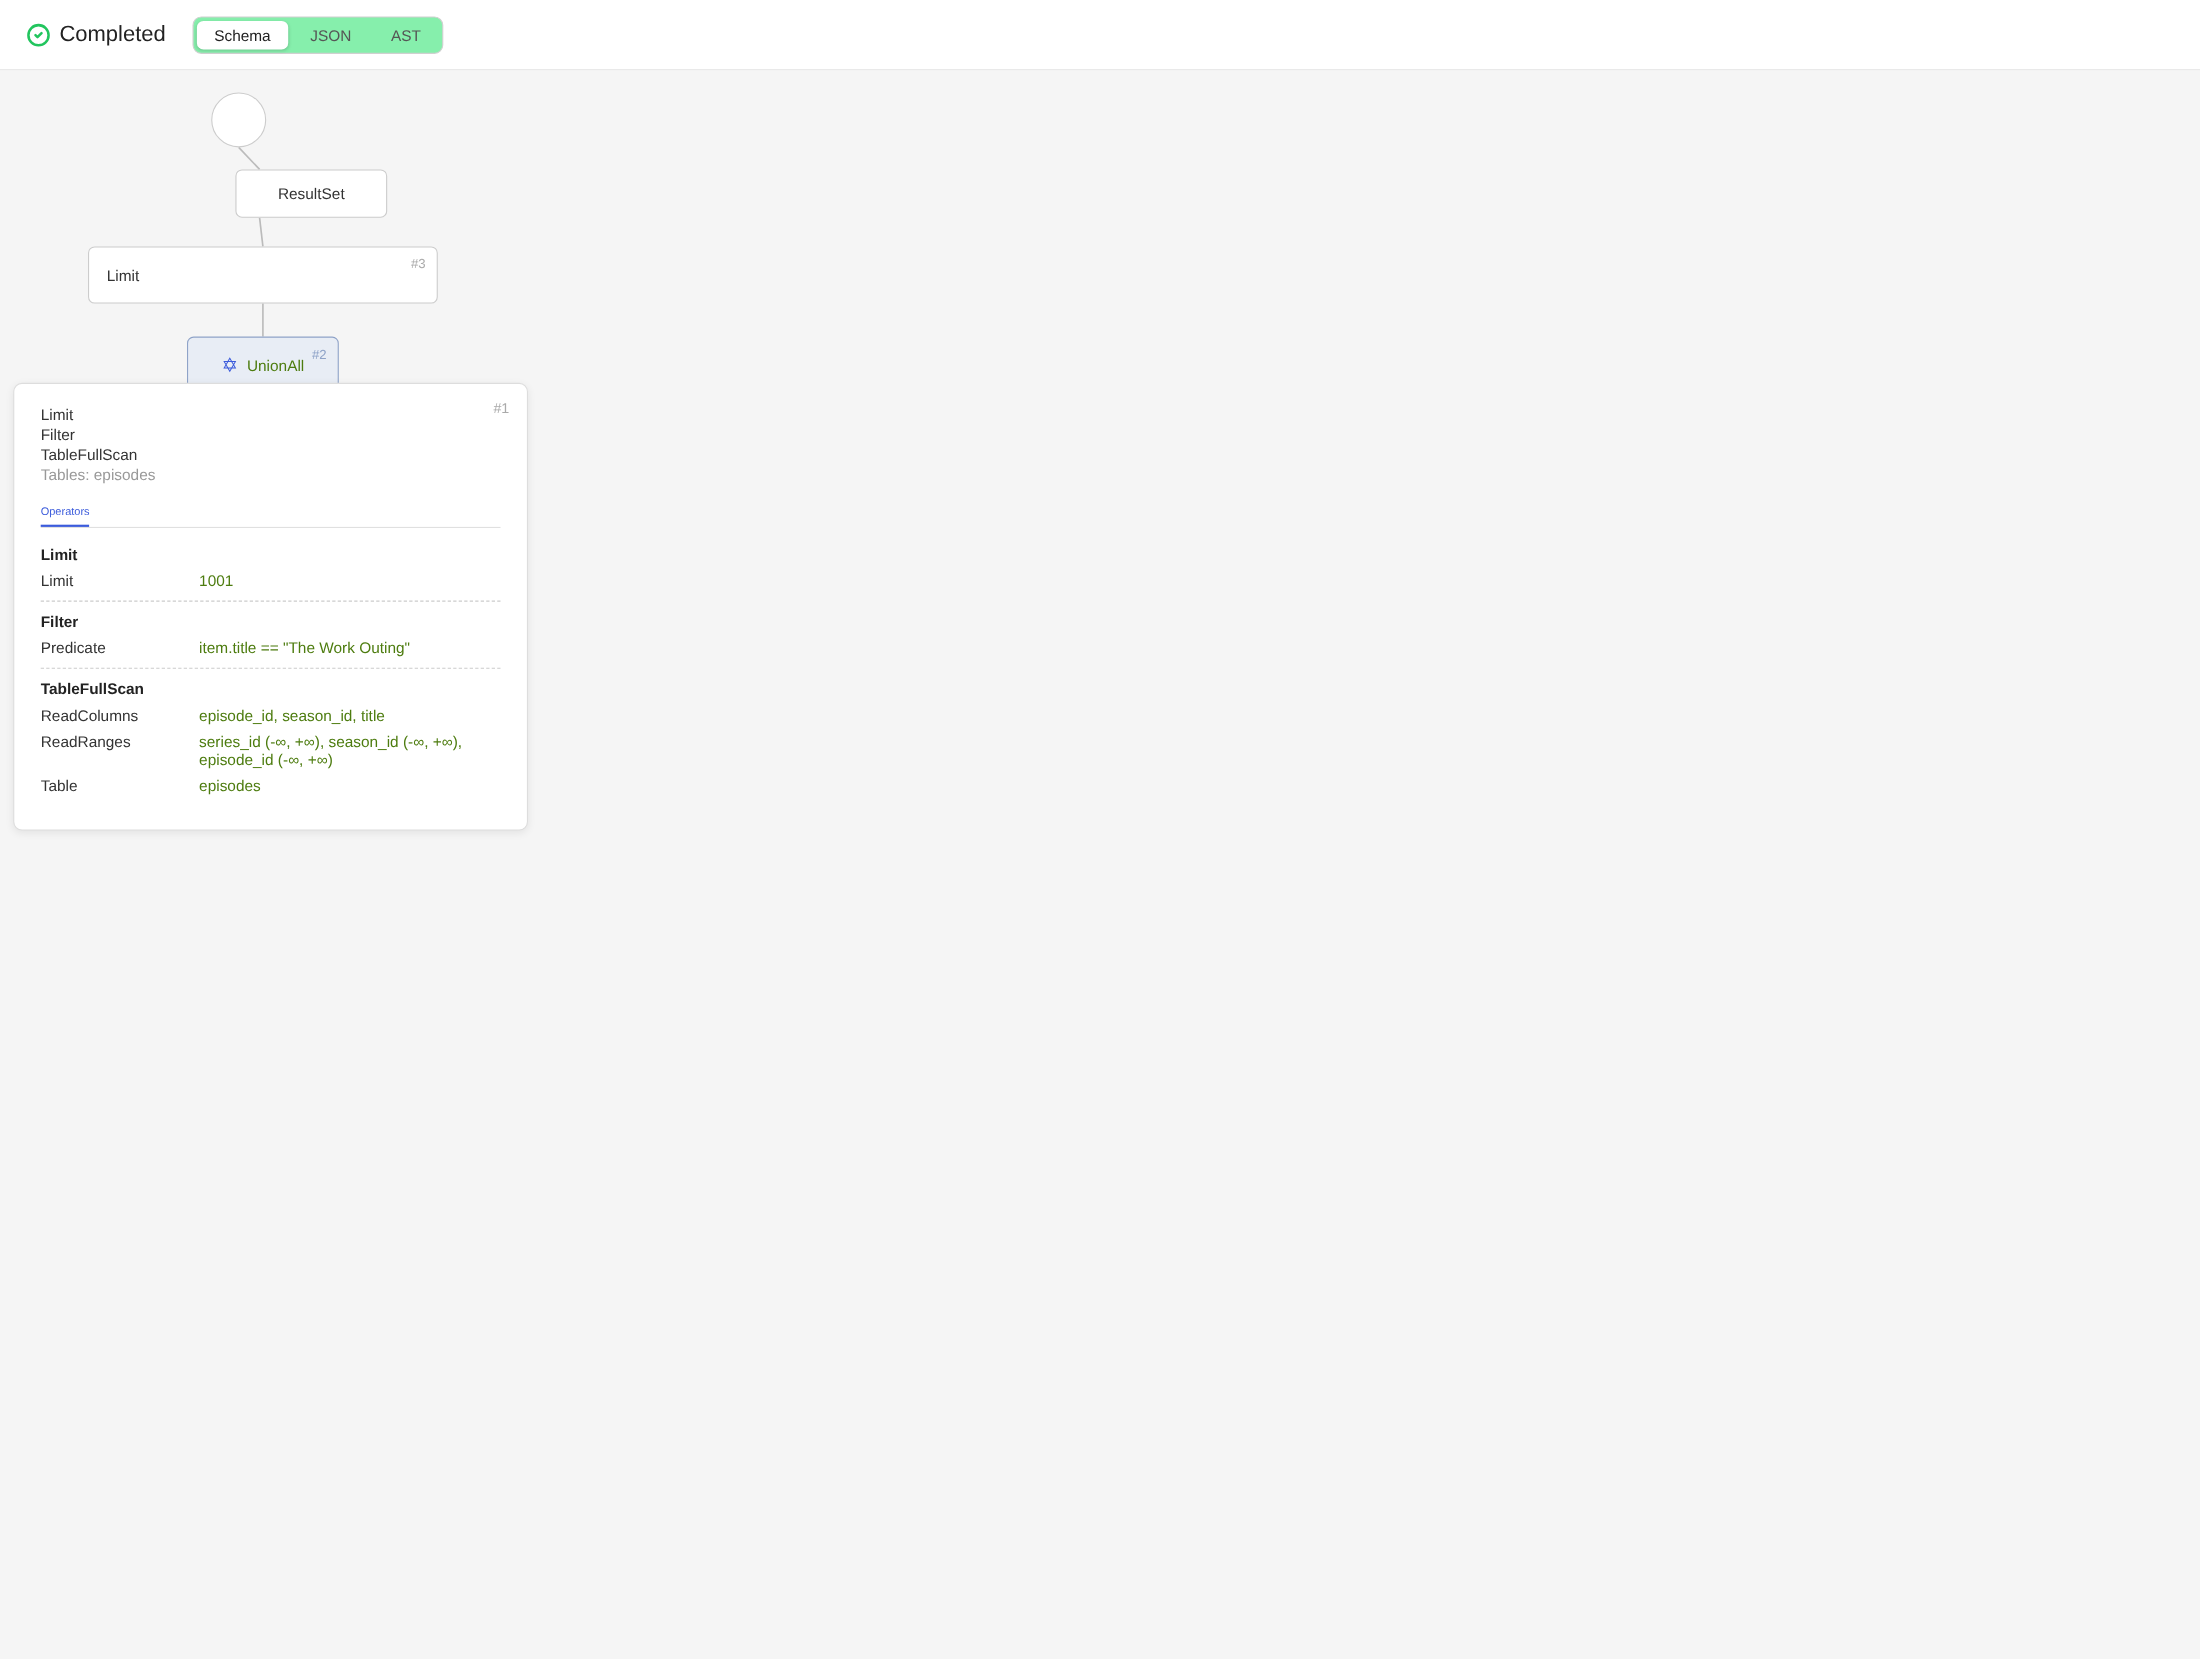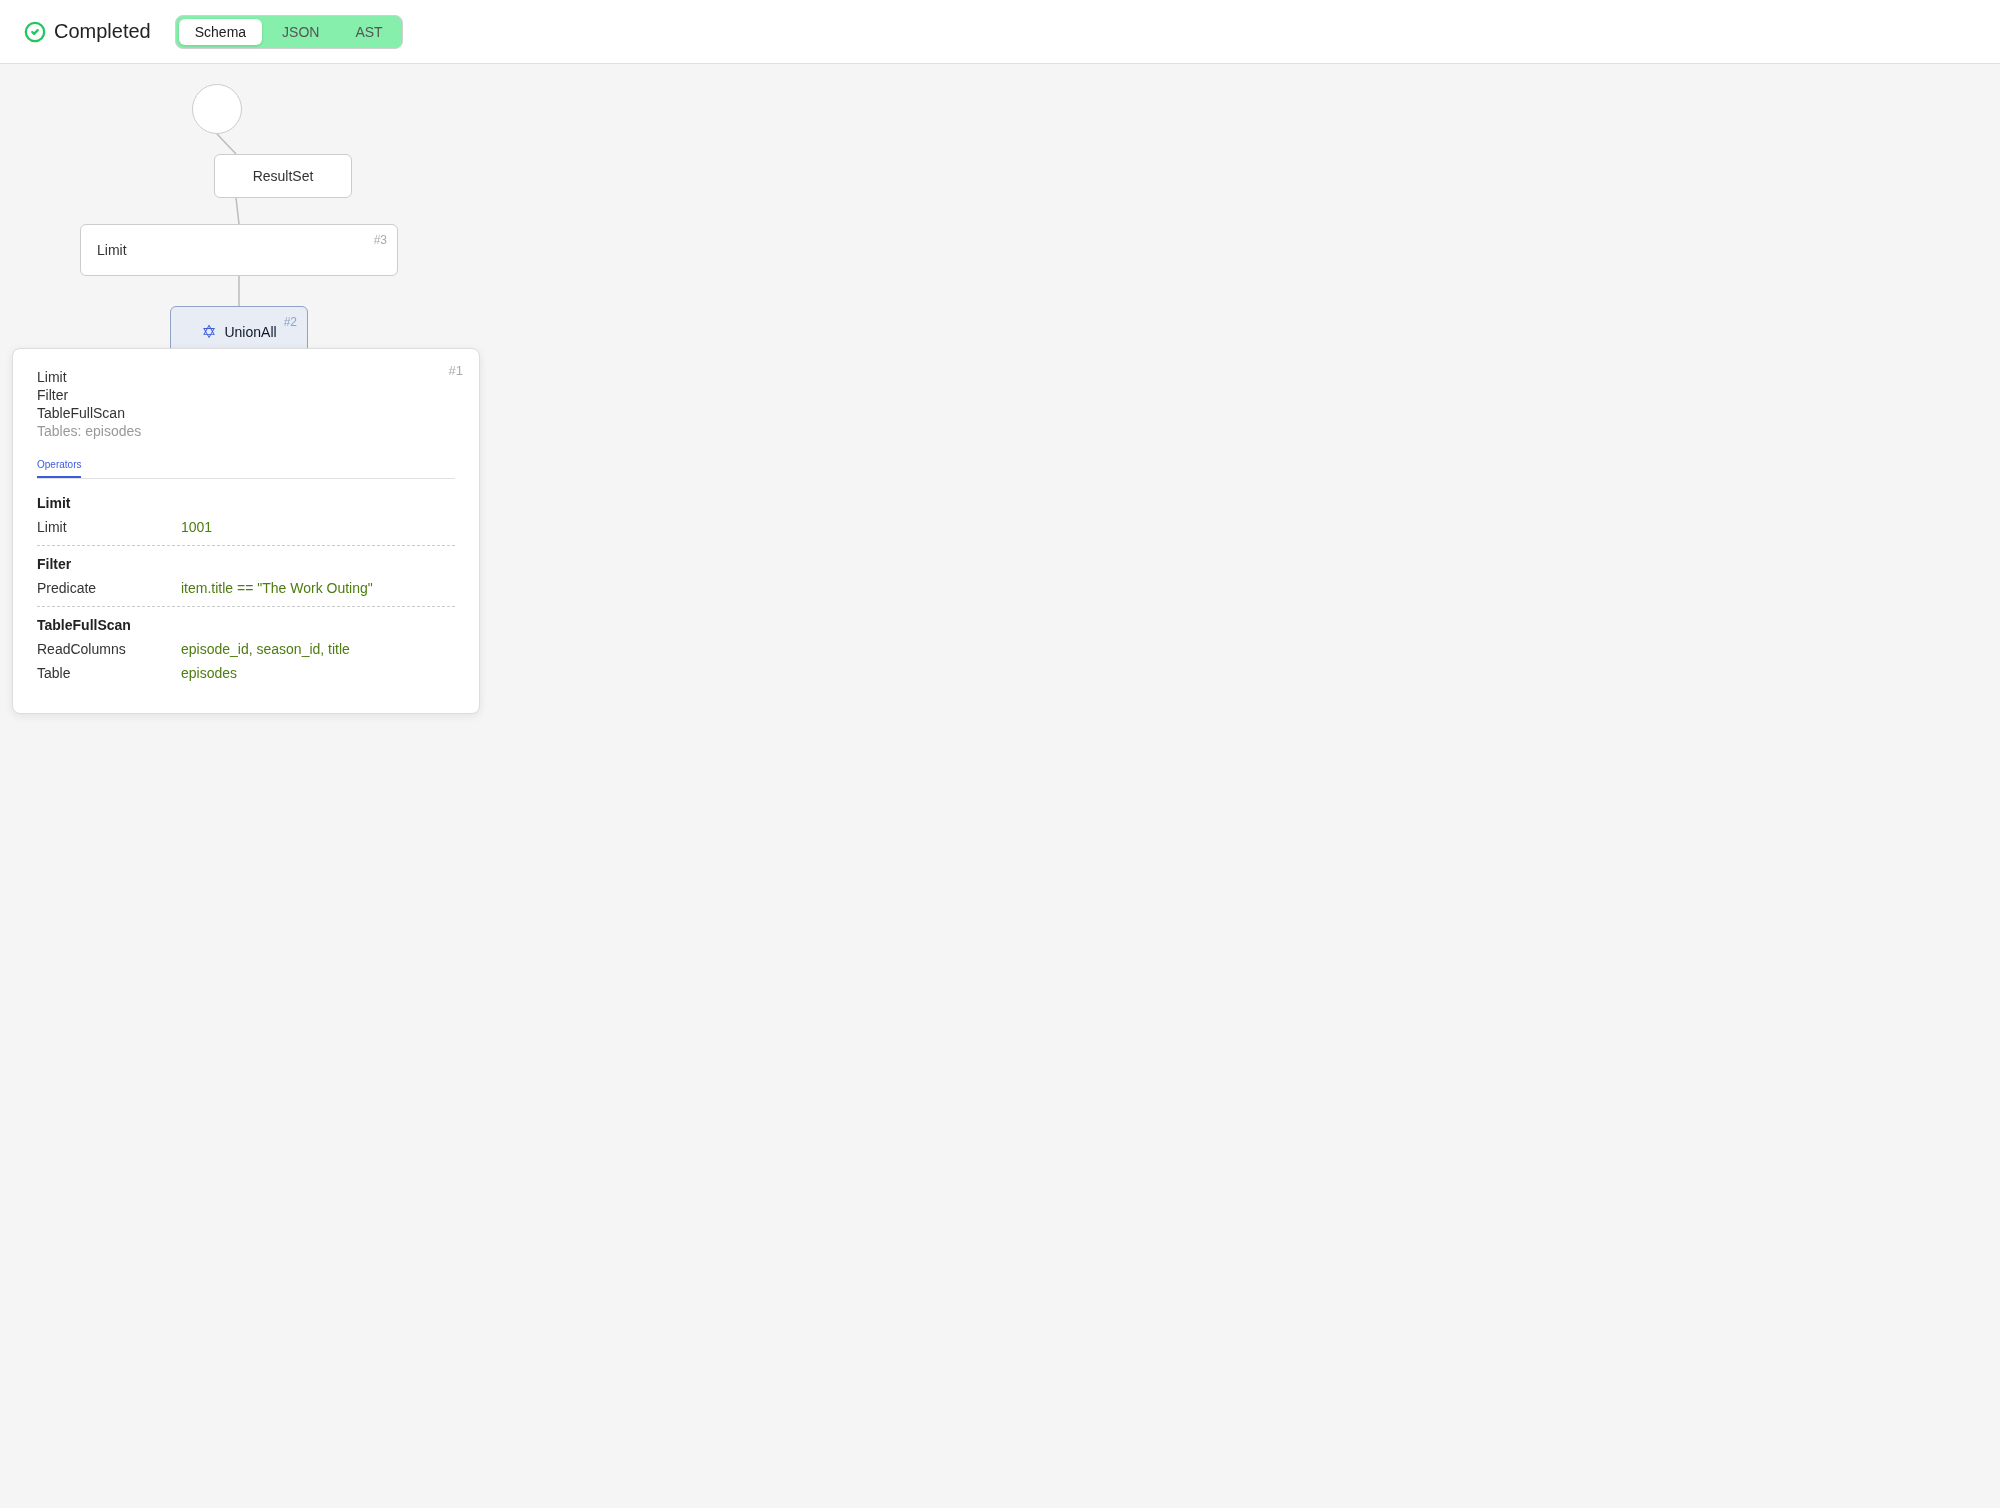--- a/index.html
+++ b/index.html
@@ -273,21 +273,21 @@
       <span>ResultSet</span>
     </div>
 
     <div class="flow-node limit-node">
       <span>Limit</span>
       <span class="node-badge">#3</span>
     </div>
 
     <div class="flow-node unionall-node">
       <span class="union-icon">✡</span>
-      <span style="color:#0f172a;font-weight:500;">UnionAll</span>
+      <span style="color:#4d7c0f;font-weight:500;">UnionAll</span>
       <span class="node-badge">#2</span>
     </div>
 
   </div>
 
   <div id="detail-panel">
     <span id="panel-badge">#1</span>
 
     <div id="panel-breadcrumb">
       <span class="breadcrumb-item">Limit</span>
@@ -319,20 +319,24 @@
     </div>
     <hr class="detail-separator">
 
     <div>
       <div class="detail-section-title">TableFullScan</div>
       <div class="detail-row">
         <span class="detail-key">ReadColumns</span>
         <span class="detail-val">episode_id, season_id, title</span>
       </div>
       <div class="detail-row">
+        <span class="detail-key">ReadRanges</span>
+        <span class="detail-val">series_id (-∞, +∞), season_id (-∞, +∞), episode_id (-∞, +∞)</span>
+      </div>
+      <div class="detail-row">
         <span class="detail-key">Table</span>
         <span class="detail-val">episodes</span>
       </div>
     </div>
 
   </div>
 
 </div>
 
 </body></html>

